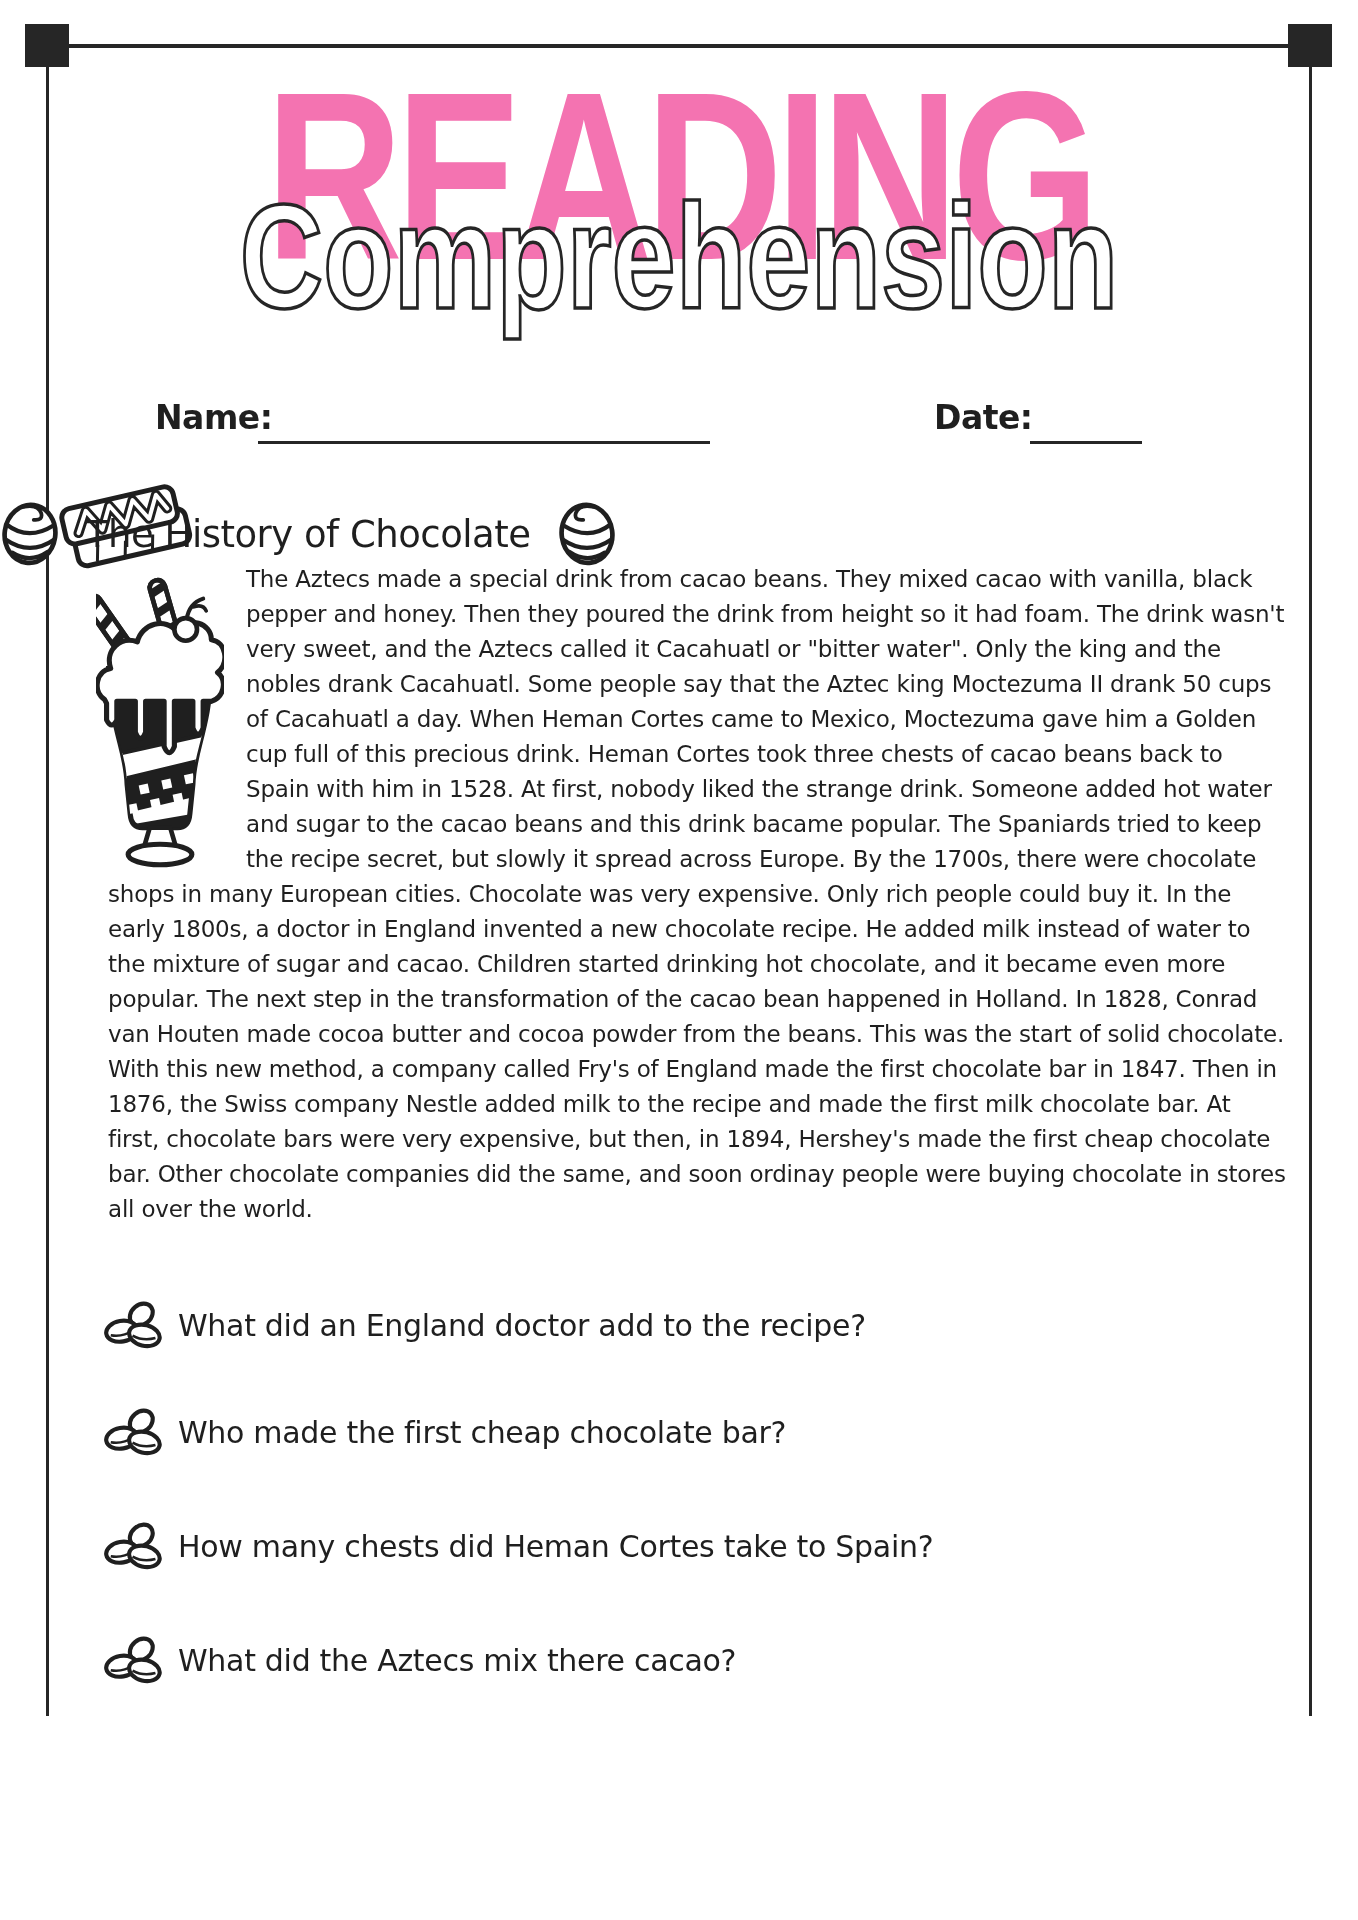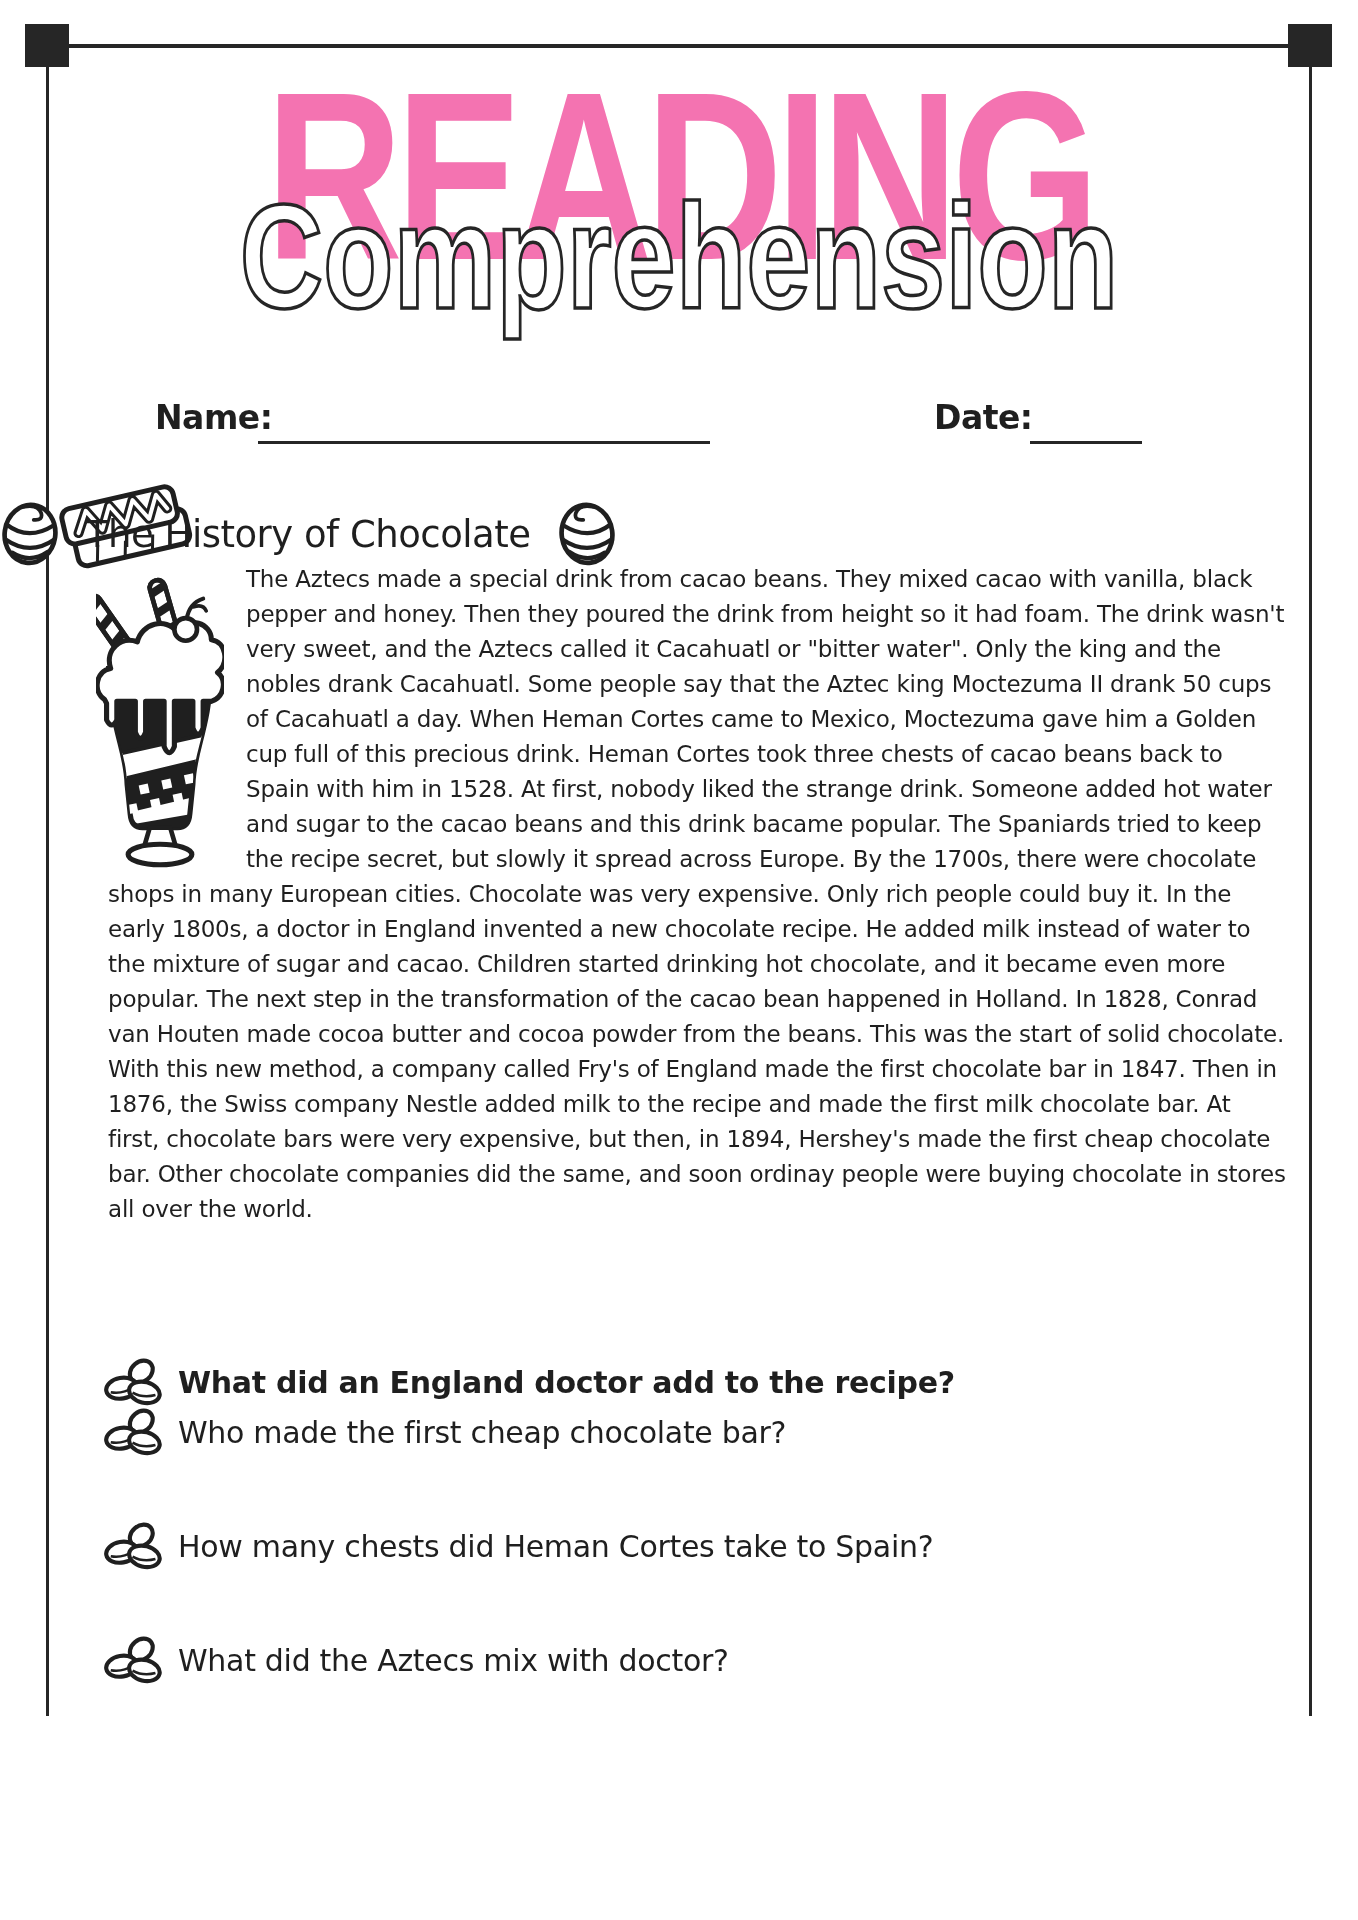--- a/index.html
+++ b/index.html
@@ -57,21 +57,21 @@
   
   .story-text{
     position:absolute;left:108px;top:562px;width:1180px;
     font-size:23px;line-height:35px;letter-spacing:-0.2px;text-align:left;
   }
   .wrap-spacer{float:left;width:138px;height:283px;}
   
   .question{
     position:absolute;left:104px;display:flex;align-items:flex-start;
   }
-  .q1{top:1357px;font-weight:bold;} .q2{top:1407px;} .q3{top:1521px;} .q4{top:1635px;} .q5{top:1749px;}
+  .q1{top:1300px;} .q2{top:1407px;} .q3{top:1521px;} .q4{top:1635px;} .q5{top:1749px;}
   .q-text{font-size:30px;letter-spacing:-0.3px;margin:8px 0 0 16px;white-space:nowrap;}
   svg .ink{stroke:#1f1f1f;}
 </style>
 </head>
 <body>
 
 <div class="page">
 
   <div class="frame-line frame-top"></div>
   <div class="frame-line frame-bottom"></div>
@@ -261,17 +261,17 @@
         <g transform="rotate(-10 17 30)">
             <ellipse class="ink" cx="17" cy="30" rx="15" ry="10" fill="#fff" stroke-width="4"></ellipse>
             <path class="ink" d="M6,32 Q17,36 28,31" stroke-width="2.5" fill="none"></path>
           </g>
         <g transform="rotate(14 39 34)">
             <ellipse class="ink" cx="39" cy="34" rx="15" ry="10" fill="#fff" stroke-width="4"></ellipse>
             <path class="ink" d="M28,37 Q39,40 50,34" stroke-width="2.5" fill="none"></path>
           </g>
       </svg>
     </span>
-    <span class="q-text">What did the Aztecs mix with doctor?</span>
+    <span class="q-text">What did the Aztecs mix there cacao?</span>
   </div>
 
 
 </div>
 
 </body></html>

